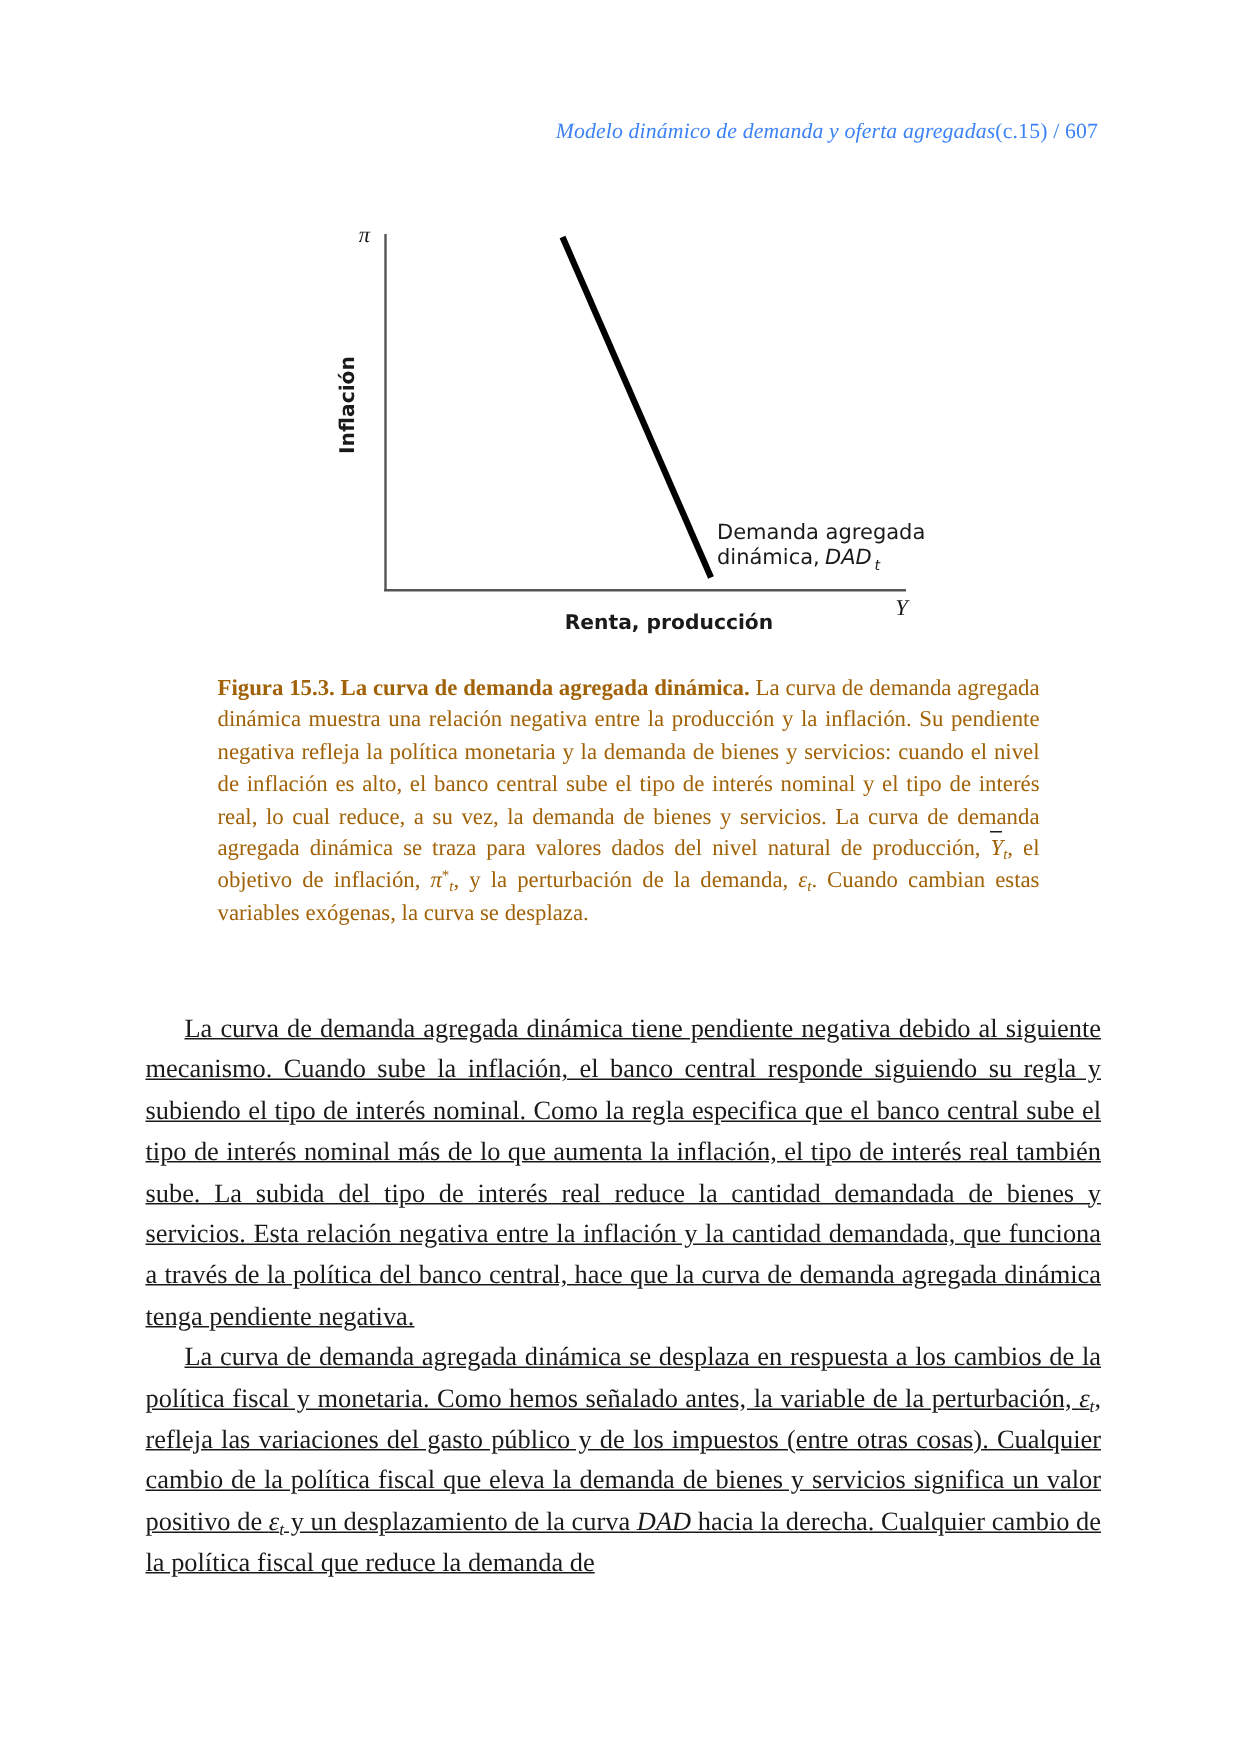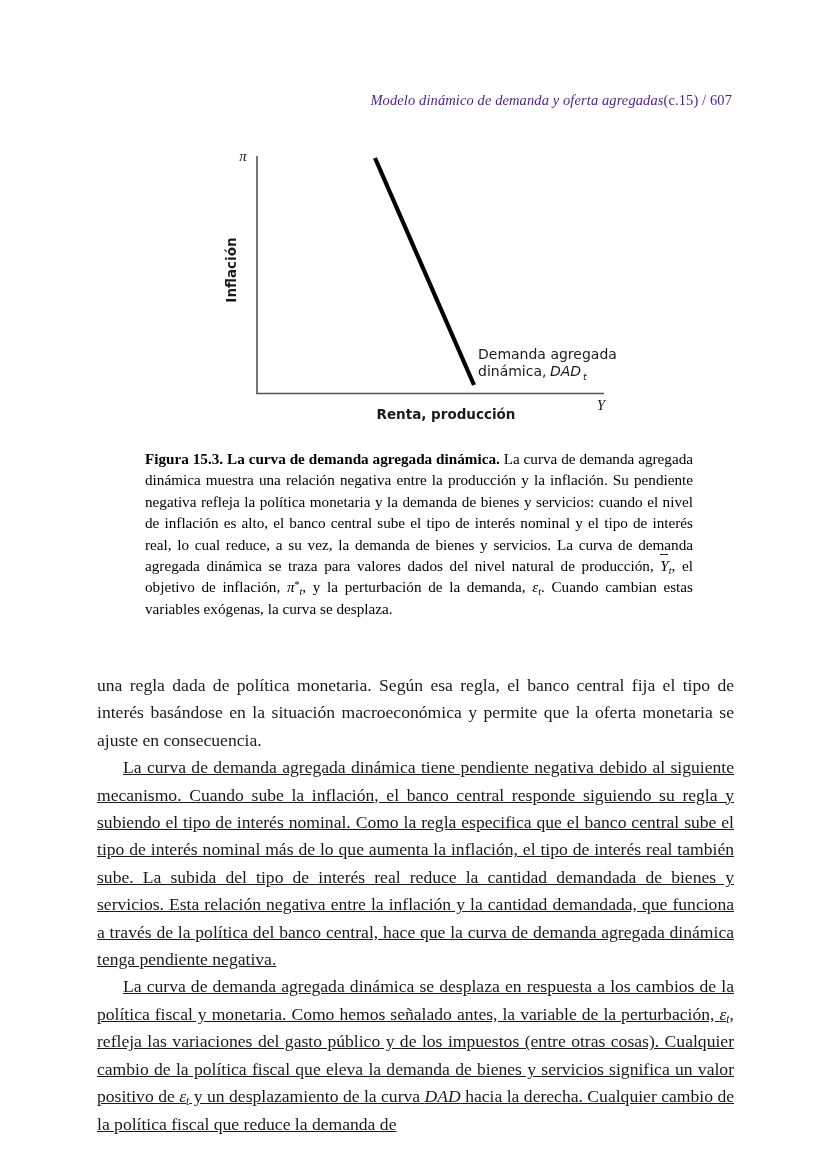--- a/index.html
+++ b/index.html
@@ -12,26 +12,26 @@
     height: 1168px;
     position: relative;
     font-family: "Liberation Serif", serif;
     color: #1a1a1a;
     overflow: hidden;
   }
 
   
   .running-head {
     position: absolute;
-    top: 92px;
+    top: 80px;
     right: 96px;
     font-size: 14.5px;
     letter-spacing: 0.1px;
     white-space: nowrap;
-    color: #4c1d95;
+    color: #3b82f6;
   }
   .running-head .rh-title {
     font-style: italic;
   }
   .running-head .rh-tail {
     font-style: normal;
   }
 
   
   .figure-area {
@@ -77,21 +77,21 @@
   
   .caption {
     position: absolute;
     left: 145px;
     top: 448px;
     width: 548px;
     font-size: 15.2px;
     line-height: 21.4px;
     text-align: justify;
     text-justify: inter-word;
-    color: #000000;
+    color: #a16207;
   }
   .caption b {
     font-weight: bold;
   }
 
   
   .body-text {
     position: absolute;
     left: 97px;
     top: 672px;
@@ -172,16 +172,15 @@
       <text class="curve-label-sub" x="583" y="240">t</text>
     </g>
   </svg>
 </div>
 
 <div class="caption">
   <b>Figura 15.3. La curva de demanda agregada dinámica.</b><span> La curva de demanda agregada dinámica muestra una relación negativa entre la producción y la inflación. Su pendiente negativa refleja la política monetaria y la demanda de bienes y servicios: cuando el nivel de inflación es alto, el banco central sube el tipo de interés nominal y el tipo de interés real, lo cual reduce, a su vez, la demanda de bienes y servicios. La curva de demanda agregada dinámica se traza para valores dados del nivel natural de producción, </span><span class="mover">Y</span><sub>t</sub><span>, el objetivo de inflación, </span><span class="mvar">π</span><sup>*</sup><sub>t</sub><span>, y la perturbación de la demanda, </span><span class="mvar">ε</span><sub>t</sub><span>. Cuando cambian estas variables exógenas, la curva se desplaza.</span>
 </div>
 
 <div class="body-text">
-  <p>una regla dada de política monetaria. Según esa regla, el banco central fija el tipo de interés basándose en la situación macroeconómica y permite que la oferta monetaria se ajuste en consecuencia.</p>
   <p class="indent">La curva de demanda agregada dinámica tiene pendiente negativa debido al siguiente mecanismo. Cuando sube la inflación, el banco central responde siguiendo su regla y subiendo el tipo de interés nominal. Como la regla especifica que el banco central sube el tipo de interés nominal más de lo que aumenta la inflación, el tipo de interés real también sube. La subida del tipo de interés real reduce la cantidad demandada de bienes y servicios. Esta relación negativa entre la inflación y la cantidad demandada, que funciona a través de la política del banco central, hace que la curva de demanda agregada dinámica tenga pendiente negativa.</p>
   <p class="indent"><span>La curva de demanda agregada dinámica se desplaza en respuesta a los cambios de la política fiscal y monetaria. Como hemos señalado antes, la variable de la perturbación, </span><span class="mvar">ε</span><sub>t</sub><span>, refleja las variaciones del gasto público y de los impuestos (entre otras cosas). Cualquier cambio de la política fiscal que eleva la demanda de bienes y servicios significa un valor positivo de </span><span class="mvar">ε</span><sub>t</sub><span> y un desplazamiento de la curva </span><span class="mvar">DAD</span><span> hacia la derecha. Cualquier cambio de la política fiscal que reduce la demanda de</span></p>
 </div>
 
 </body></html>

